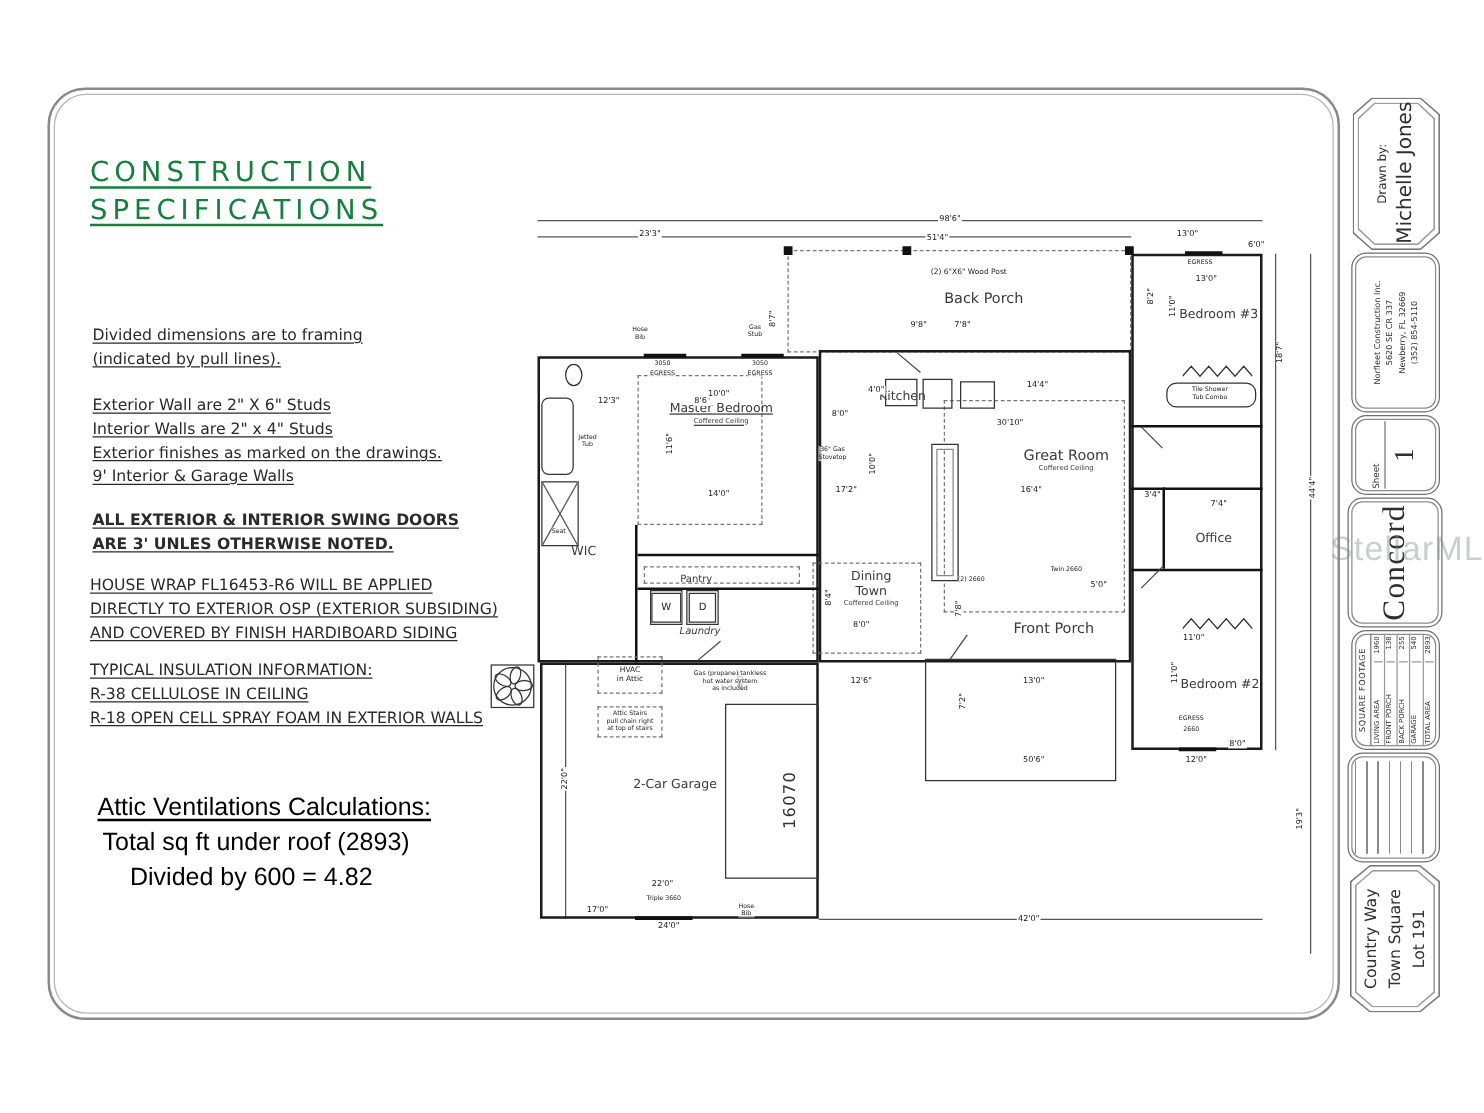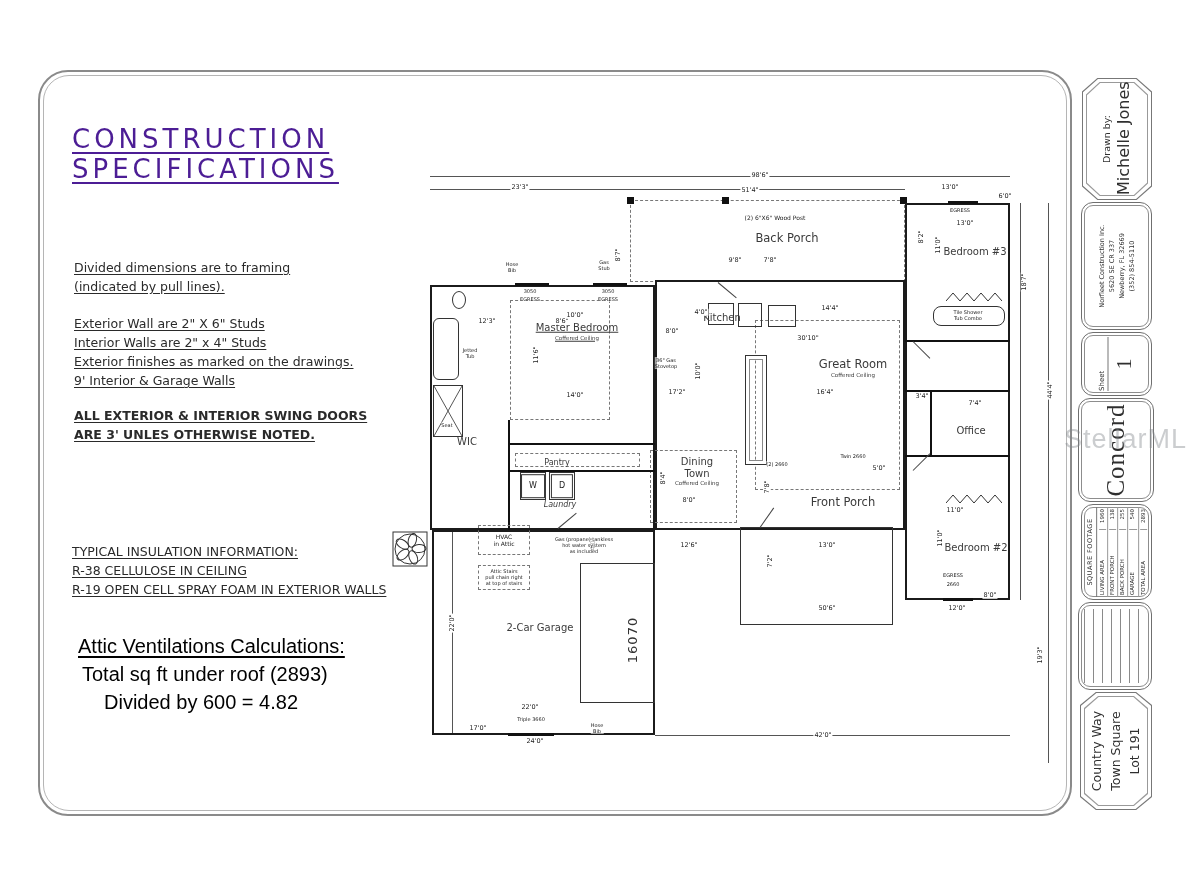--- a/index.html
+++ b/index.html
@@ -3,29 +3,29 @@
 <meta charset="utf-8">
 <style>
   html,body{margin:0;padding:0;background:#fff;}
   .canvas{position:relative;width:1187px;height:890px;background:#fff;overflow:hidden;
           font-family:"DejaVu Sans",sans-serif;color:#222;}
   
   .sheet{position:absolute;left:38px;top:70px;width:1030px;height:742px;
          border:2px solid #8a8a8a;border-radius:30px;}
   .sheet::before{content:'';position:absolute;inset:3px;border:1px solid #b5b5b5;border-radius:26px;}
   
-  .spec-title{position:absolute;left:72px;top:124px;font-size:26px;letter-spacing:4px;color:#4c1d95;}
+  .spec-title{position:absolute;left:72px;top:124px;font-size:22px;letter-spacing:4px;color:#15803d;}
   .spec-title .tline{line-height:30px;text-decoration:underline;text-underline-offset:4px;}
   .spec-note{position:absolute;font-size:12.5px;line-height:19px;color:#2a2a2a;}
   .spec-note .uline{text-decoration:underline;text-underline-offset:2px;white-space:nowrap;}
   .n-framing{left:74px;top:258px;}
   .n-walls{left:74px;top:314px;}
   .n-doors{left:74px;top:406px;font-weight:bold;}
   .n-wrap{left:72px;top:458px;}
-  .n-insul{left:72px;top:542px;}
+  .n-insul{left:72px;top:526px;}
   .attic{position:absolute;left:78px;top:632px;font-family:"Liberation Sans",sans-serif;
          font-size:20px;line-height:28px;color:#000;font-weight:500;}
   .attic .a1{text-decoration:underline;text-underline-offset:3px;}
   .attic .a2{padding-left:4px;}
   .attic .a3{padding-left:26px;}
   
   .plan{position:absolute;left:408px;top:163px;width:665px;height:590px;}
   .w{position:absolute;box-sizing:border-box;}
   .solid2{border:2px solid #1b1b1b;}
   .solid1{border:1px solid #333;}
@@ -98,25 +98,30 @@
     <div class="uline">Interior Walls are 2" x 4" Studs</div>
     <div class="uline">Exterior finishes as marked on the drawings.</div>
     <div class="uline">9' Interior &amp; Garage Walls</div>
   </div>
 
   <div class="spec-note n-doors">
     <div class="uline">ALL EXTERIOR &amp; INTERIOR SWING DOORS</div>
     <div class="uline">ARE 3' UNLES OTHERWISE NOTED.</div>
   </div>
 
+  <div class="spec-note n-wrap">
+    <div class="uline">HOUSE WRAP FL16453-R6 WILL BE APPLIED</div>
+    <div class="uline">DIRECTLY TO EXTERIOR OSP (EXTERIOR SUBSIDING)</div>
+    <div class="uline">AND COVERED BY FINISH HARDIBOARD SIDING</div>
+  </div>
 
   <div class="spec-note n-insul">
     <div class="uline">TYPICAL INSULATION INFORMATION:</div>
     <div class="uline">R-38 CELLULOSE IN CEILING</div>
-    <div class="uline">R-19 OPEN CELL SPRAY FOAM IN EXTERIOR WALLS</div>
+    <div class="uline">R-18 OPEN CELL SPRAY FOAM IN EXTERIOR WALLS</div>
   </div>
 
   <div class="attic">
     <div class="a1">Attic Ventilations Calculations:</div>
     <div class="a2">Total sq ft under roof (2893)</div>
     <div class="a3">Divided by 600 = 4.82</div>
   </div>
 
   <div class="plan">
 

